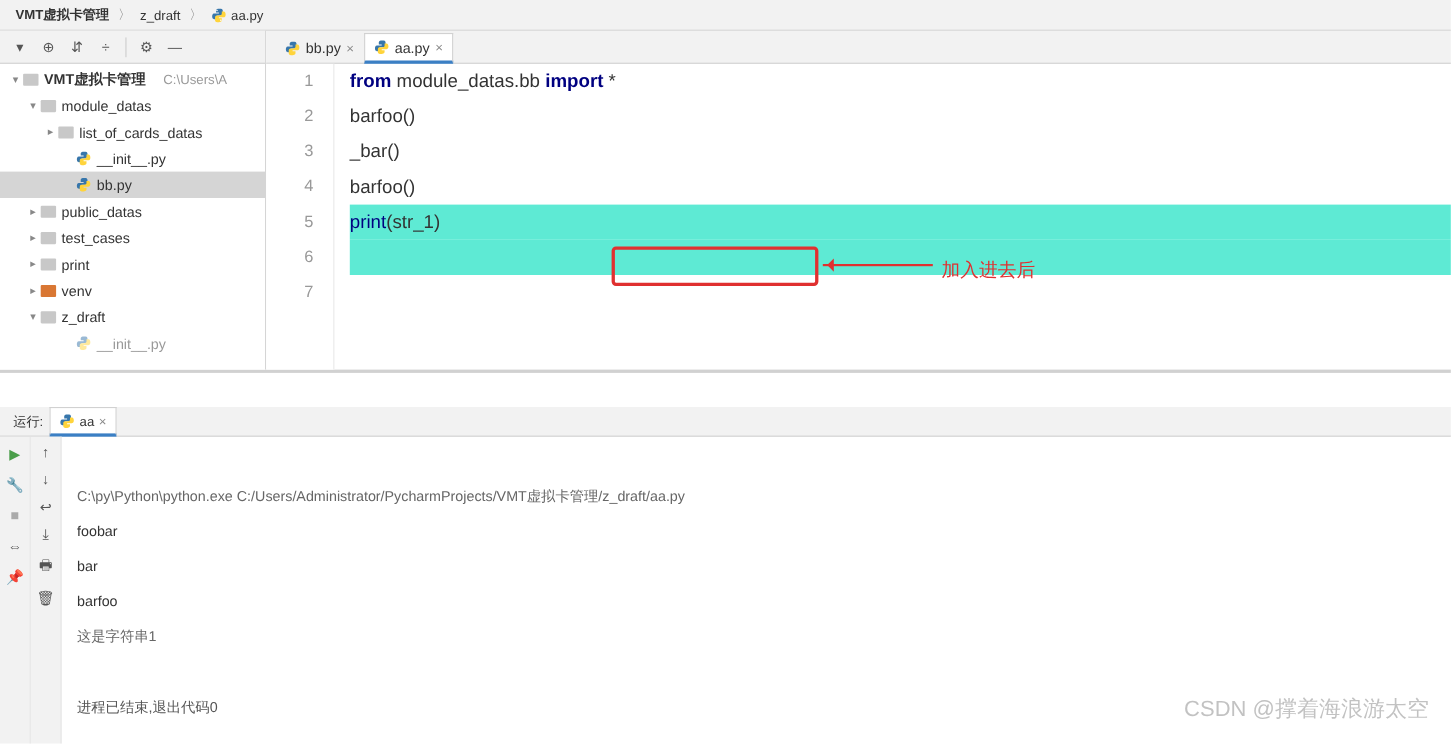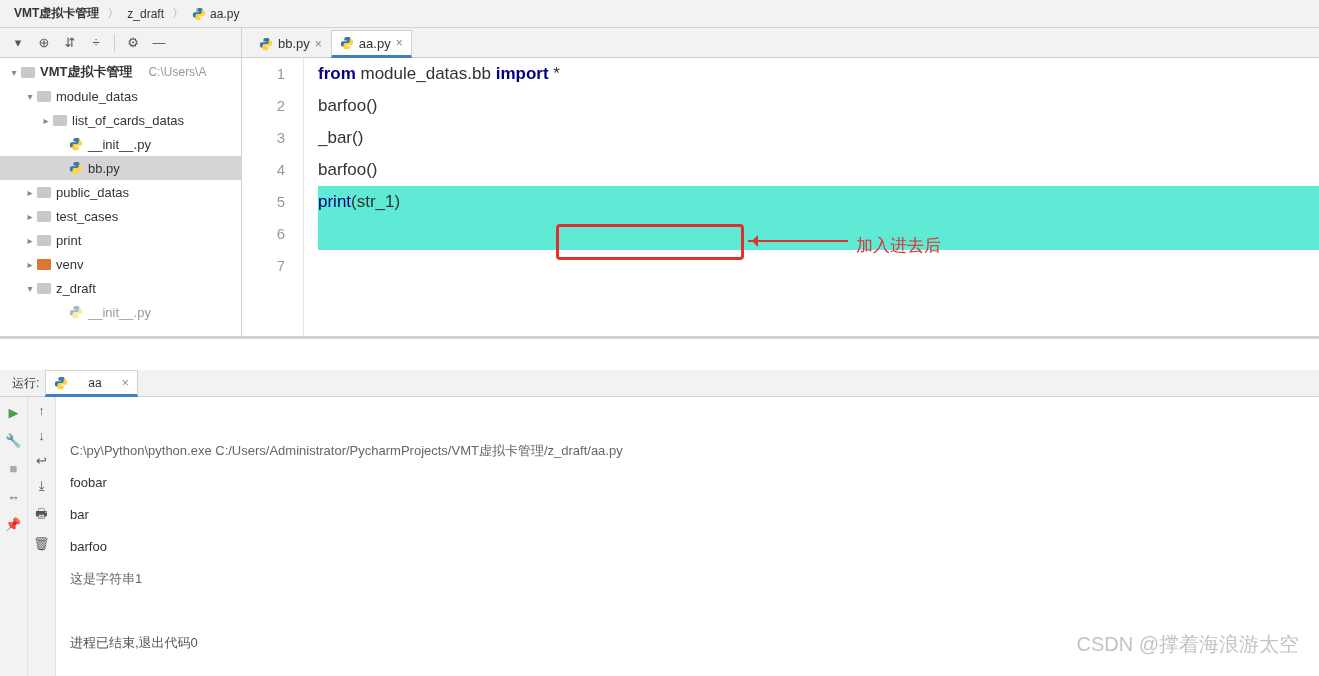--- a/index.html
+++ b/index.html
@@ -38,21 +38,21 @@
 .code .line6 { position: relative; }
 .kw { color: #000080; font-weight: bold; }
 .builtin { color: #000080; }
 .redbox { position: absolute; border: 3px solid #e03030; border-radius: 4px; left: 314px; top: 166px; width: 188px; height: 36px; pointer-events: none; }
 .arrow-line { position: absolute; top: 182px; left: 506px; width: 100px; height: 2px; background: #e03030; }
 .arrow-line::before { content: ""; position: absolute; left: -2px; top: -5px; border: 6px solid transparent; border-right-color: #e03030; }
 .annotation { position: absolute; top: 172px; left: 614px; color: #e03030; font-size: 17px; font-family: Liberation Sans, sans-serif; }
 .run-panel { border-top: 3px solid #d1d1d1; height: 338px; display: flex; flex-direction: column; }
 .run-header { height: 28px; background: #f2f2f2; border-bottom: 1px solid #d1d1d1; display: flex; align-items: flex-end; padding-left: 6px; font-size: 12px; margin-top: 31px; }
 .run-header .rlabel { padding: 4px 6px; color: #333; }
-.run-tab { height: 27px; display: flex; align-items: center; gap: 20px; padding: 0 8px; border: 1px solid #d1d1d1; border-bottom: 3px solid #3b7fc4; background: #fff; margin-bottom: -1px; cursor: pointer; }
+.run-tab { height: 27px; display: flex; align-items: center; gap: 4px; padding: 0 8px; border: 1px solid #d1d1d1; border-bottom: 3px solid #3b7fc4; background: #fff; margin-bottom: -1px; cursor: pointer; }
 .run-tab .close-x { color: #888; font-size: 12px; }
 .run-body { flex: 1; display: flex; }
 .run-left-tools { width: 28px; background: #f2f2f2; border-right: 1px solid #e4e4e4; display: flex; flex-direction: column; align-items: center; padding-top: 6px; gap: 10px; color: #555; }
 .run-left-tools .play { color: #4a9e4a; }
 .run-left-tools .btn { width: 18px; height: 18px; display: flex; align-items: center; justify-content: center; cursor: pointer; }
 .run-mid-tools { width: 28px; background: #f2f2f2; border-right: 1px solid #e4e4e4; display: flex; flex-direction: column; align-items: center; padding-top: 6px; gap: 10px; color: #555; }
 .console { flex: 1; font-family: "JetBrains Mono","Consolas","Microsoft YaHei",monospace; font-size: 13px; line-height: 32px; padding: 6px 14px; white-space: pre; }
 .console .cmd { color: #666; }
 .console .zh { color: #666; }
 .console .exit { color: #555; }

